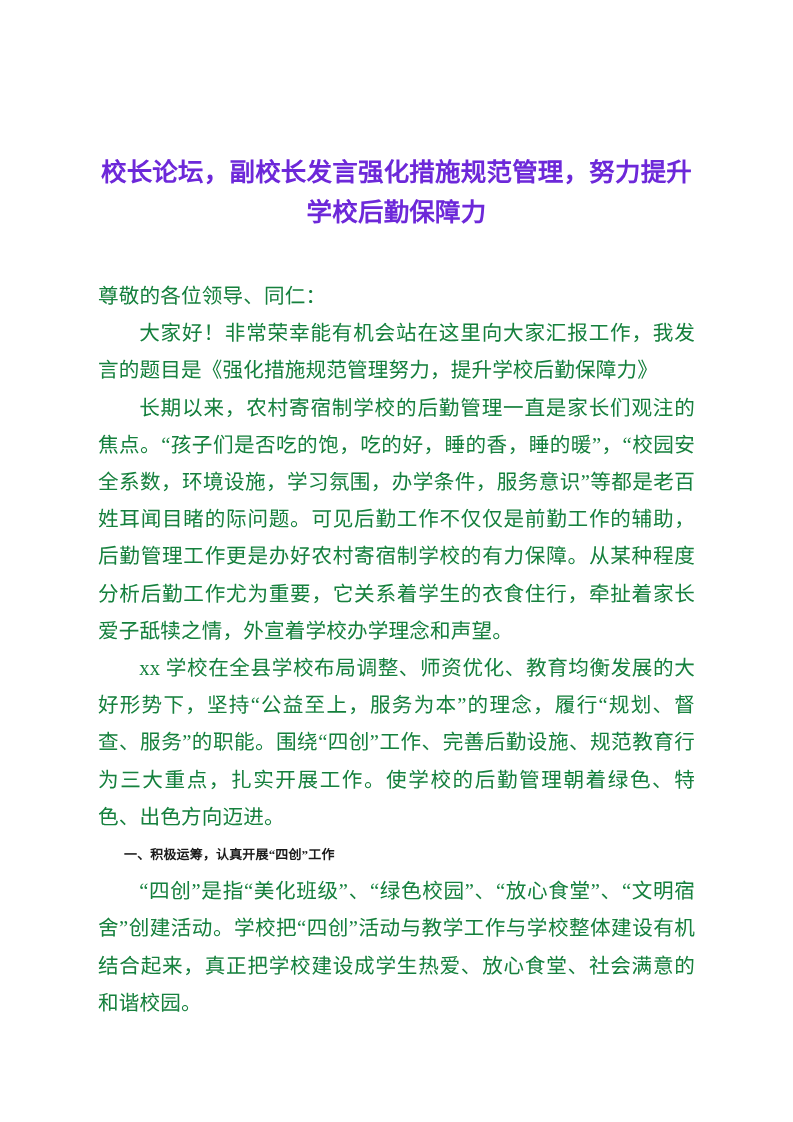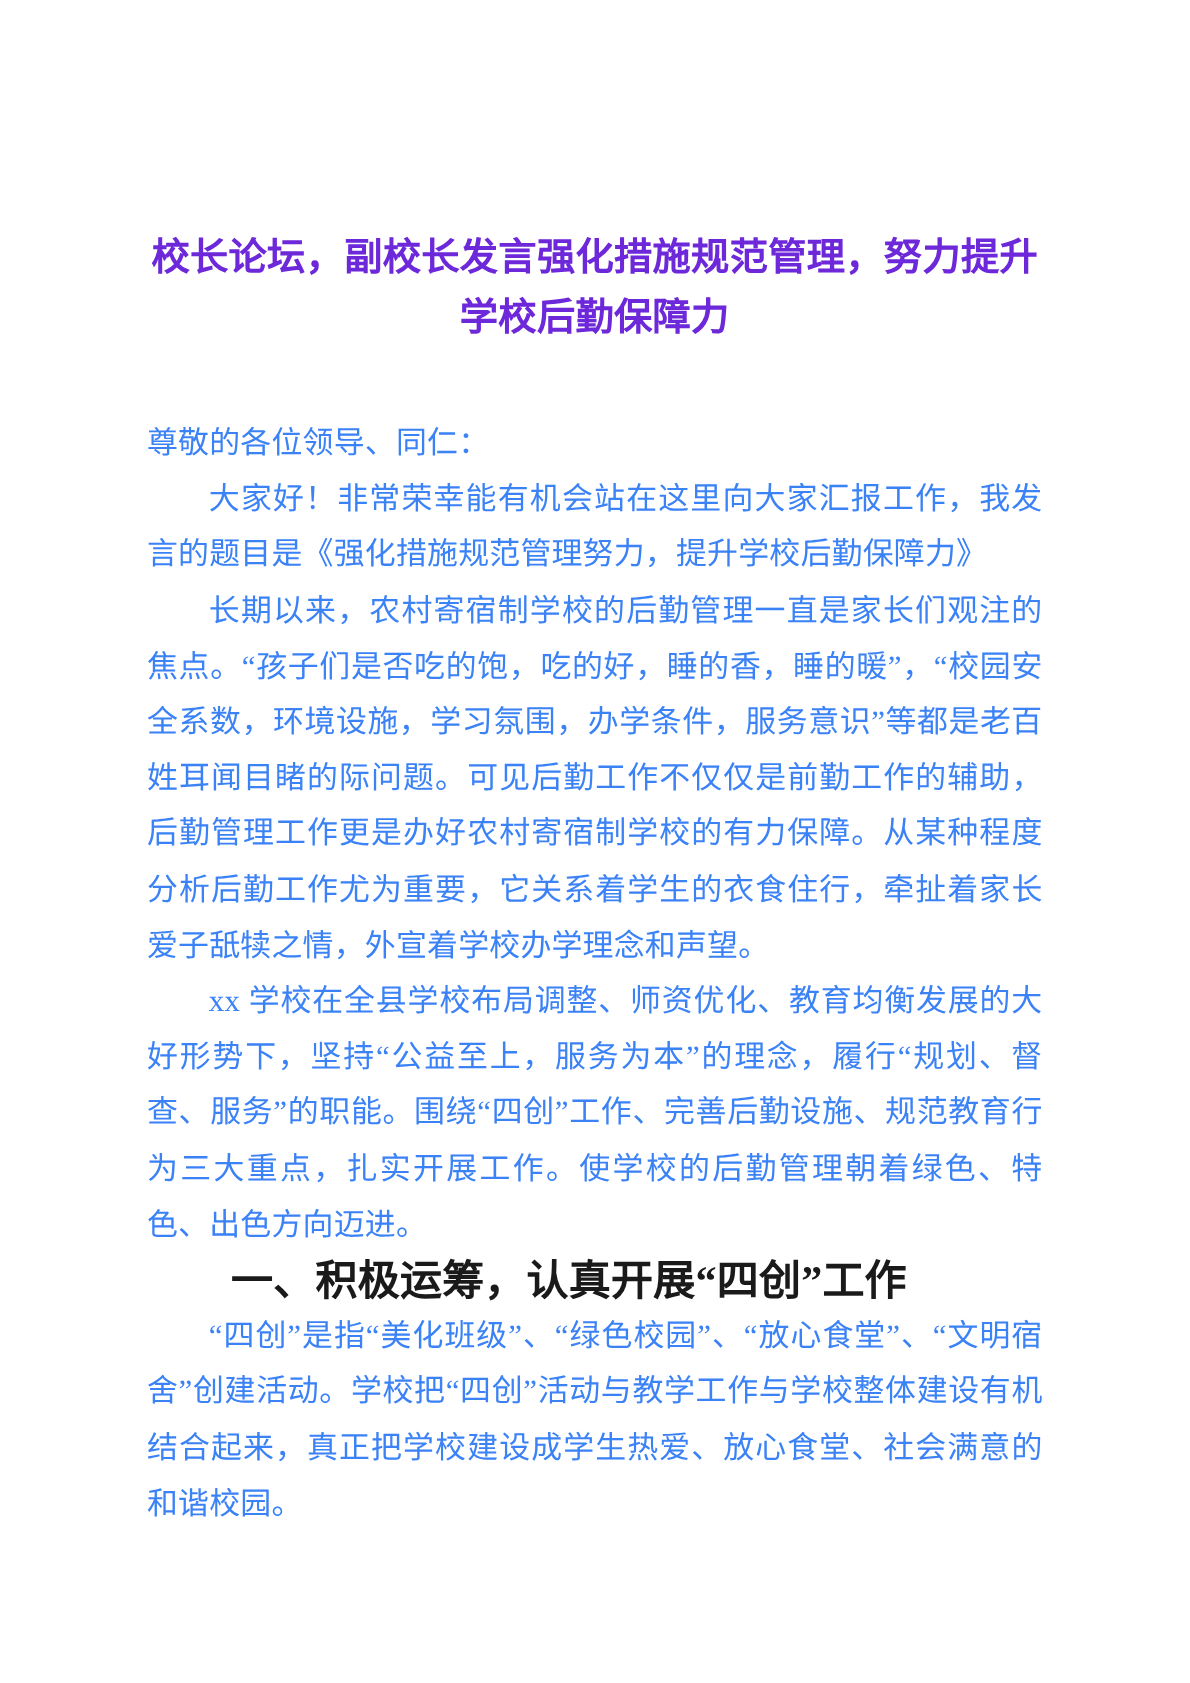--- a/index.html
+++ b/index.html
@@ -45,38 +45,38 @@
     word-break: break-all;
   }
 
   
   .para {
     margin: 0;
     padding: 0;
     font-family: "Liberation Serif", "DejaVu Serif", serif;
     font-size: 20.6px;
     line-height: 37.2px;
-    color: #3b82f6;
+    color: #15803d;
     text-align: justify;
     text-justify: inter-ideograph;
     word-break: break-all;
     letter-spacing: 0.15px;
   }
   .para.indent {
     text-indent: 2em;
   }
   .para.first-after-title {
     margin-top: 46px;
   }
   .heading {
     margin: 0;
     padding: 0;
     font-family: "Liberation Serif", "DejaVu Serif", serif;
     font-weight: 700;
-    font-size: 28px;
+    font-size: 13px;
     line-height: 37.2px;
     color: #1a1a1a;
     text-indent: 2em;
     text-align: left;
     word-break: break-all;
     letter-spacing: 0.15px;
   }
 </style>
 </head>
 <body>

